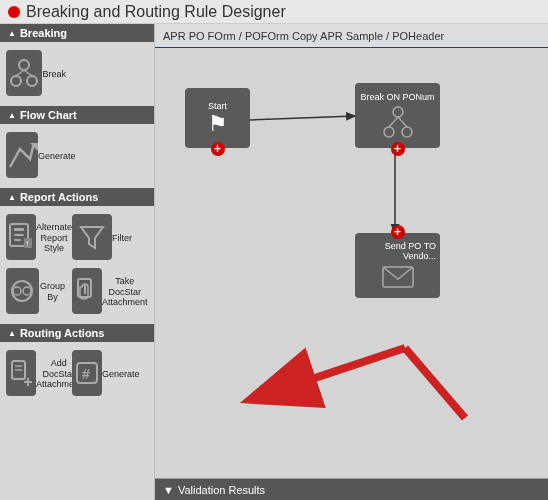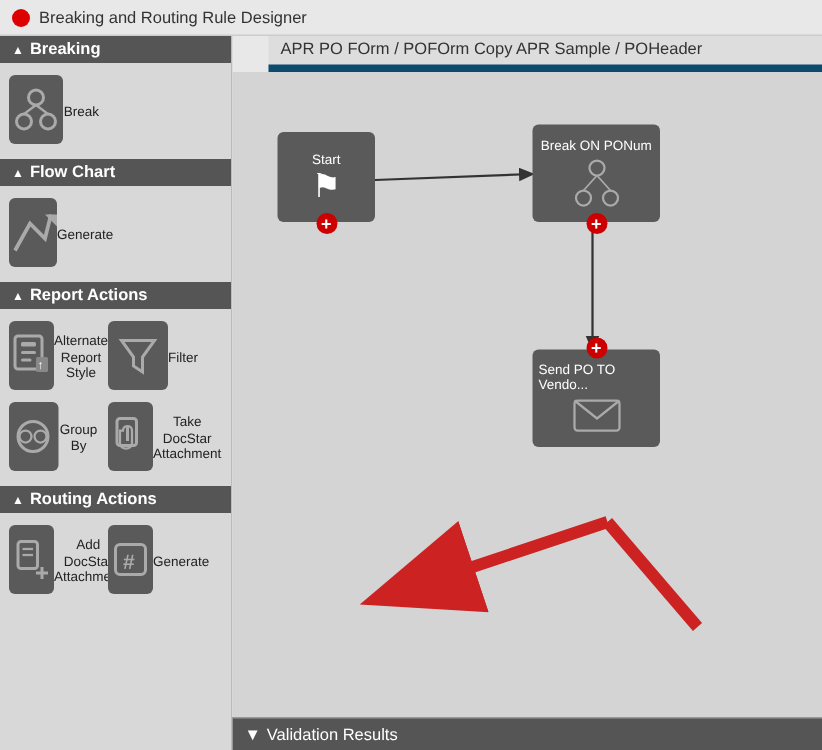--- a/index.html
+++ b/index.html
@@ -20,21 +20,21 @@
       gap: 6px;
       height: 24px;
     }
     .title-bar-icon {
       width: 12px;
       height: 12px;
       background: #d00;
       border-radius: 50%;
     }
     .title-bar-text {
-      font-size: 11px;
+      font-size: 16px;
       color: #333;
     }
     .main-layout {
       display: flex;
       height: 476px;
     }
     
     .left-panel {
       width: 155px;
       background: #d8d8d8;
@@ -89,28 +89,27 @@
     }
     
     .right-panel {
       flex: 1;
       display: flex;
       flex-direction: column;
       background: #e8e8e8;
     }
     .breadcrumb-bar {
       background: #ddd;
-      border-bottom: 5px solid #0c4a6e;
+      border-bottom: 1px solid #0c4a6e;
       padding: 4px 8px;
       font-size: 11px;
       color: #333;
       height: 24px;
       display: flex;
-      align-items: flex-end;
-      margin-left: 24px;
+      align-items: center;
     }
     .canvas-area {
       flex: 1;
       position: relative;
       background: #d4d4d4;
       overflow: hidden;
     }
     
     .node {
       position: absolute;
@@ -120,21 +119,21 @@
       flex-direction: column;
       align-items: center;
       justify-content: center;
       color: #fff;
       font-size: 10px;
       padding: 4px;
     }
     .node-label {
       font-size: 9px;
       color: #fff;
-      text-align: left;
+      text-align: right;
       margin-bottom: 2px;
     }
     .node-icon {
       font-size: 22px;
       line-height: 1;
     }
     .node-plus {
       position: absolute;
       bottom: -8px;
       left: 50%;

